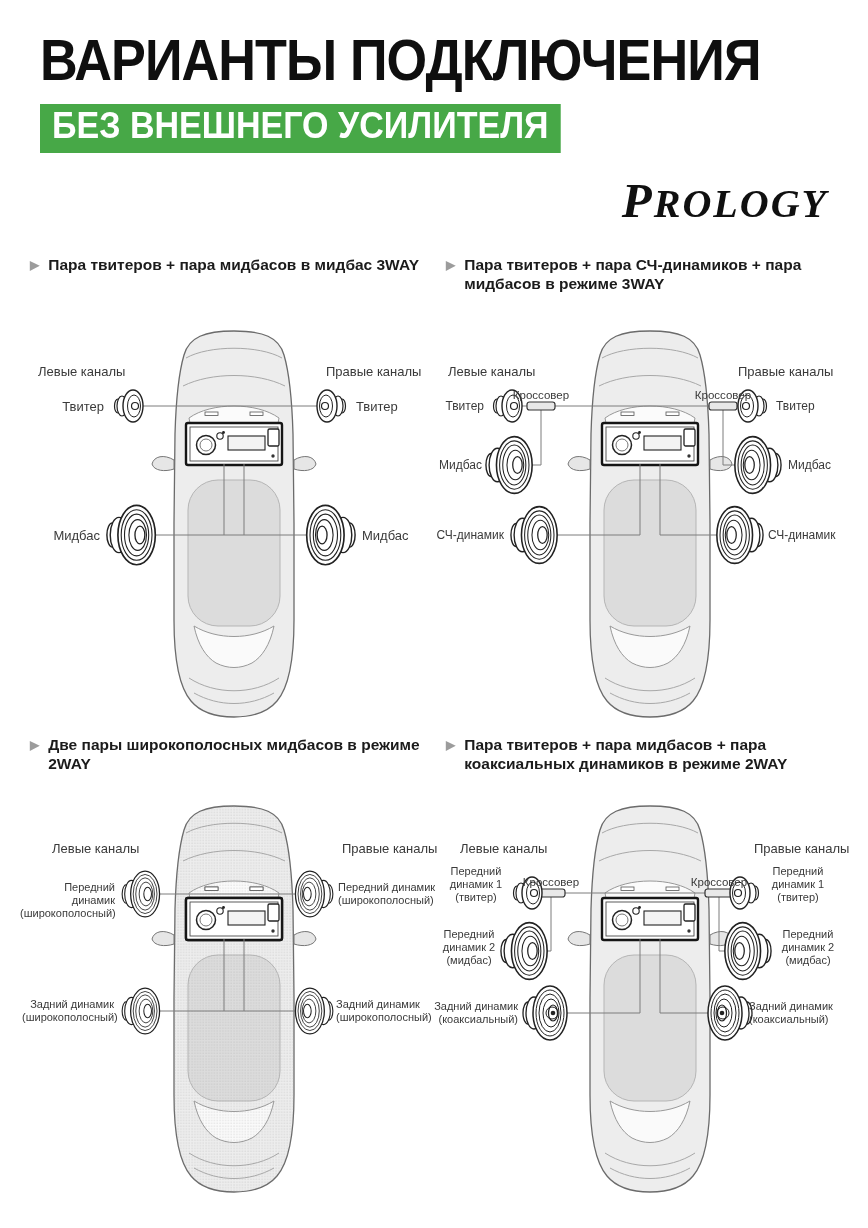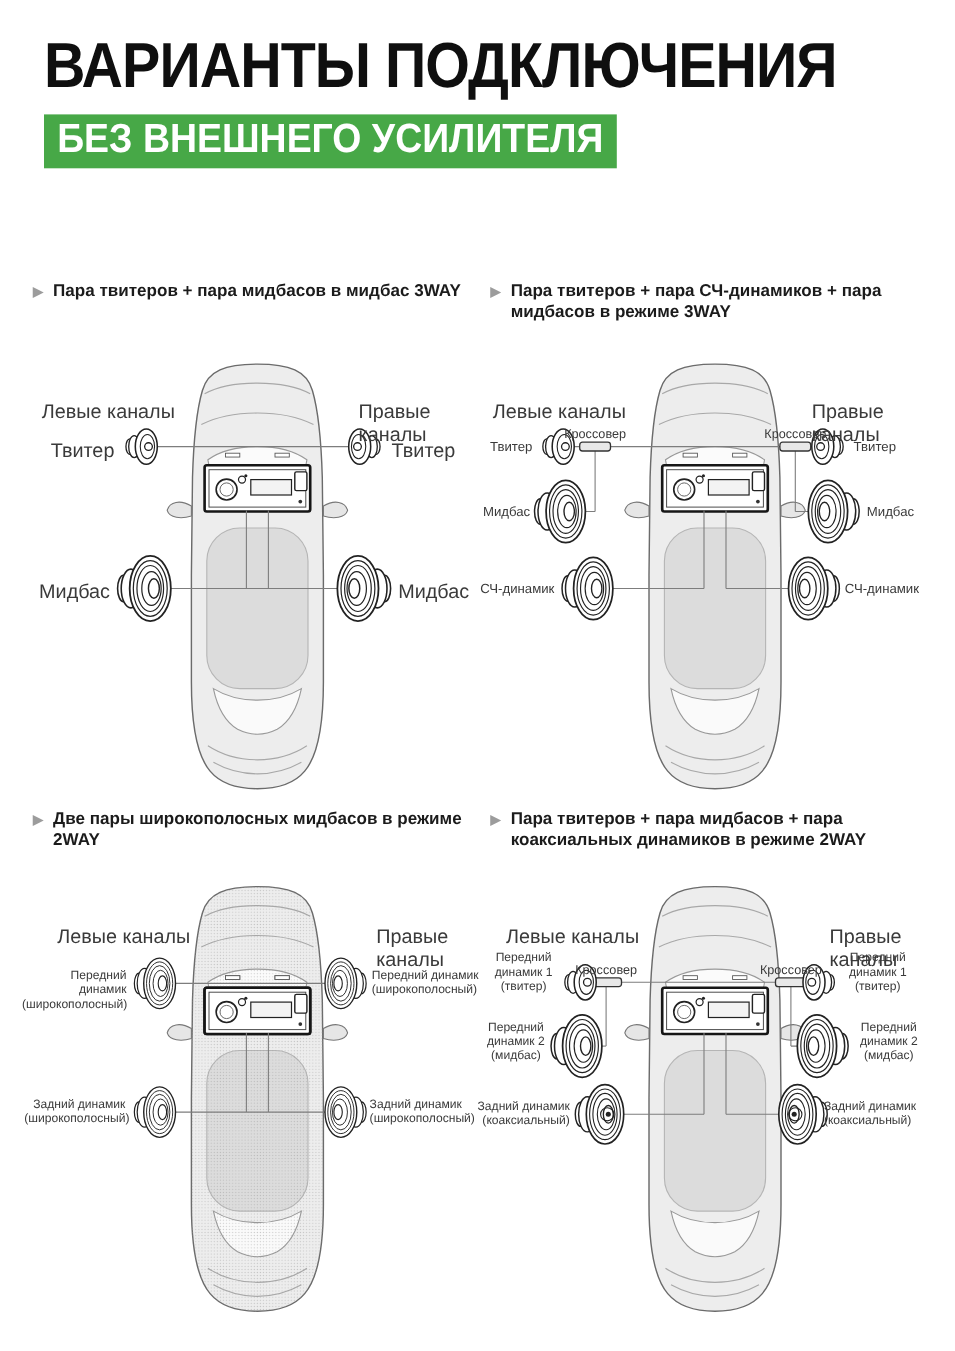--- a/index.html
+++ b/index.html
@@ -32,21 +32,21 @@
   .p4 { left:446px; top:736px; }
   .ph { display:flex; gap:9px; margin:0; font-size:15.5px; font-weight:bold;
         color:#1b1b1b; line-height:1.22; }
   .chev { color:#9c9c9c; font-size:12px; line-height:1; padding-top:3px; flex:0 0 auto; }
   .ph-text { max-width:372px; }
   .diagram { position:absolute; left:0; width:412px; height:422px; }
   .p1 .diagram, .p2 .diagram { top:62px; }
   .p3 .diagram, .p4 .diagram { top:57px; }
   .dsvg { position:absolute; left:0; top:0; }
 
-  .lbl { position:absolute; font-size:18px; color:#3a3a3a; line-height:1.18; }
+  .lbl { position:absolute; font-size:13px; color:#3a3a3a; line-height:1.18; }
   .lbl.small { font-size:11px; }
   .lbl.xo { font-size:11.5px; }
   .defs-holder { position:absolute; width:0; height:0; overflow:hidden; }
 </style>
 </head>
 <body>
 
 <svg class="defs-holder" aria-hidden="true">
   <defs>
     <pattern id="dotpat" width="2.8" height="2.8" patternUnits="userSpaceOnUse">
@@ -110,20 +110,21 @@
     <g id="xover">
       <rect x="-14" y="-4" width="28" height="8" rx="2.5" fill="#e8e8e8" stroke="#333" stroke-width="1.2"></rect>
     </g>
   </defs>
 </svg>
 
 <div class="page">
 
   <div class="title">ВАРИАНТЫ ПОДКЛЮЧЕНИЯ</div>
   <div class="banner" style="background:#47a847">БЕЗ ВНЕШНЕГО УСИЛИТЕЛЯ</div>
+  <div class="logo">PROLOGY</div>
 
   <section class="panel p1">
     <h2 class="ph">
       <span class="chev">▶</span>
       <span class="ph-text">Пара твитеров + пара мидбасов в мидбас 3WAY</span>
     </h2>
     <div class="diagram">
       <svg class="dsvg" width="412" height="422" viewBox="0 0 412 422">
         <use href="#car" transform="translate(119,10)"></use>
         <g stroke="#7d7d7d" stroke-width="1">

